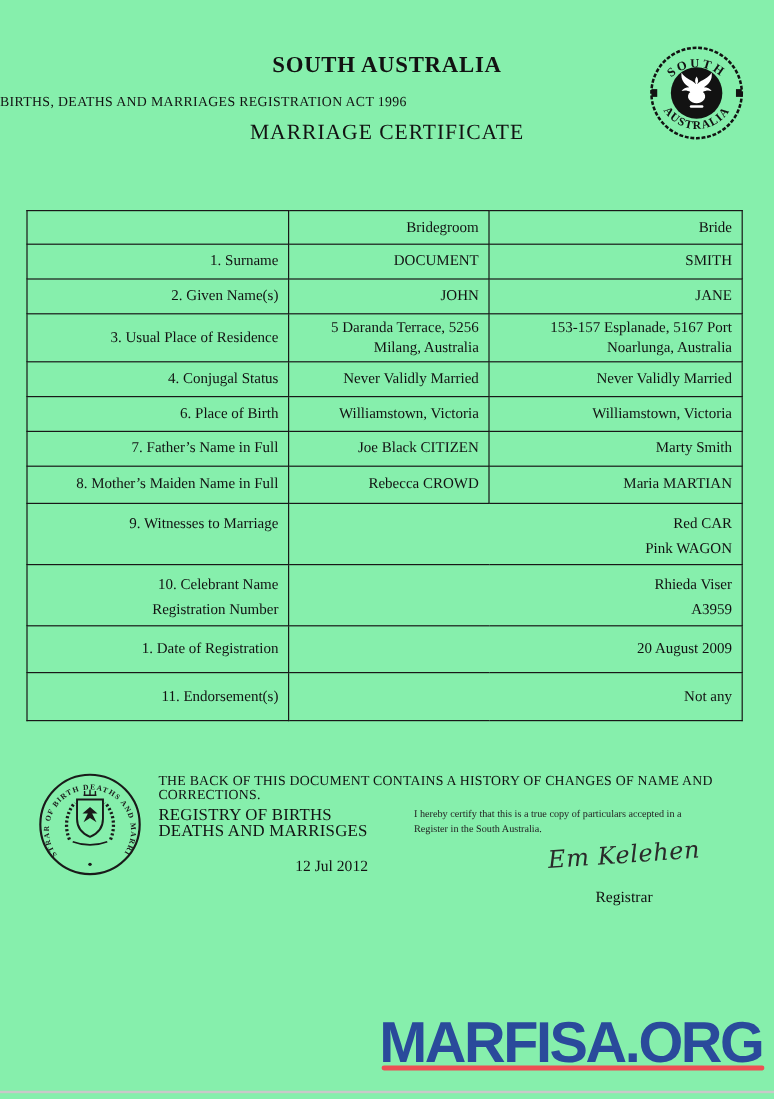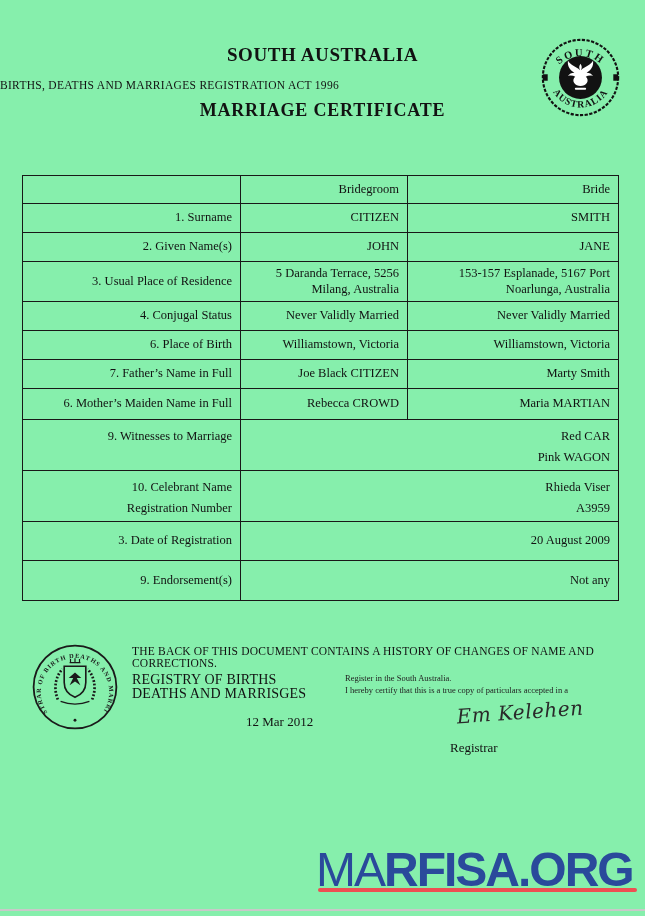--- a/index.html
+++ b/index.html
@@ -4,44 +4,44 @@
 <style>
   html,body{margin:0;padding:0;background:#ffffff;}
   .page{position:relative;width:645px;height:916px;background:#86efac;overflow:hidden;
         font-family:"Liberation Serif","DejaVu Serif",serif;color:#121212;}
   
   .region-title{position:absolute;top:44px;left:0;width:645px;text-align:center;
     font-size:19px;font-weight:bold;letter-spacing:0.6px;}
   .act-title{position:absolute;top:79px;left:0;width:645px;
     font-size:11.5px;letter-spacing:0.3px;}
   .doc-title{position:absolute;top:100px;left:0;width:645px;text-align:center;
-    font-size:18px;font-weight:bold;letter-spacing:0.8px;}
+    font-size:18px;font-weight:normal;letter-spacing:0.8px;}
   .state-seal{position:absolute;top:37px;left:540px;width:81px;height:81px;}
   
   .cert-table{position:absolute;left:22px;top:175px;width:596px;border-collapse:collapse;
     table-layout:fixed;font-size:12.5px;}
   .cert-table td{border:1.5px solid #181818;padding:2px 8px;vertical-align:middle;
     line-height:15.5px;text-align:right;}
   .cert-table tr.vtop td{vertical-align:top;padding-top:6px;line-height:21px;}
   .cert-table .ln{line-height:21px;}
   .cert-table .indent{padding-left:13px;line-height:21px;}
   
   .registrar-seal{position:absolute;left:30px;top:642px;width:90px;height:90px;}
   .back-notice{position:absolute;left:132px;top:645px;width:490px;font-size:11.5px;letter-spacing:0.2px;}
   .registry-name{position:absolute;left:132px;top:673px;font-size:14px;line-height:14px;letter-spacing:0.2px;}
   .certify{position:absolute;left:345px;top:672px;width:245px;font-size:8.5px;line-height:12px;color:#222;}
   .issue-date{position:absolute;left:246px;top:714px;font-size:13px;}
   .signature{position:absolute;left:450px;top:700px;width:140px;text-align:center;
     font-style:italic;font-size:20px;letter-spacing:0.5px;transform:rotate(-4deg);
     font-family:"DejaVu Serif",serif;color:#2a2a2a;}
-  .registrar-title{position:absolute;left:450px;top:740px;width:140px;font-size:13px;}
+  .registrar-title{position:absolute;left:450px;top:740px;width:140px;text-align:center;font-size:13px;}
   
   .watermark{position:absolute;left:316px;top:842px;font-family:"Liberation Sans","DejaVu Sans",sans-serif;
     font-size:48px;letter-spacing:-2px;white-space:nowrap;}
-  .wm-light{font-weight:400;text-align:center;}
+  .wm-light{font-weight:700;text-align:center;}
   .wm-bold{font-weight:700;}
   .wm-underline{position:absolute;left:318px;top:888px;width:319px;height:4px;border-radius:2px;}
   .bottom-edge{position:absolute;left:0;top:909px;width:645px;height:2px;background:#c9c9c9;}
   svg text{font-family:"Liberation Serif","DejaVu Serif",serif;}
 </style>
 </head>
 <body>
 
 <div class="page">
 
@@ -75,21 +75,21 @@
         <col style="width:211px">
       </colgroup>
     <tbody>
         <tr style="height:28px">
       <td></td>
       <td>Bridegroom</td>
       <td>Bride</td>
     </tr>
     <tr style="height:29px">
       <td>1. Surname</td>
-      <td>CITIZEN</td>
+      <td>DOCUMENT</td>
       <td>SMITH</td>
     </tr>
     <tr style="height:29px">
       <td>2. Given Name(s)</td>
       <td>JOHN</td>
       <td>JANE</td>
     </tr>
     <tr style="height:40px">
       <td>3. Usual Place of Residence</td>
       <td>5 Daranda Terrace, 5256 Milang, Australia</td>
@@ -104,21 +104,21 @@
       <td>6. Place of Birth</td>
       <td>Williamstown, Victoria</td>
       <td>Williamstown, Victoria</td>
     </tr>
     <tr style="height:29px">
       <td>7. Father’s Name in Full</td>
       <td>Joe Black CITIZEN</td>
       <td>Marty Smith</td>
     </tr>
     <tr style="height:31px">
-      <td>6. Mother’s Maiden Name in Full</td>
+      <td>8. Mother’s Maiden Name in Full</td>
       <td>Rebecca CROWD</td>
       <td>Maria MARTIAN</td>
     </tr>
     <tr style="height:44px" class="vtop">
       <td>9. Witnesses to Marriage</td>
       <td colspan="2">
         <div class="ln">Red CAR</div>
         <div class="ln">Pink WAGON</div>
       </td>
     </tr>
@@ -126,25 +126,25 @@
       <td>
         <div class="ln">10. Celebrant Name</div>
         <div class="indent">Registration Number</div>
       </td>
       <td colspan="2">
         <div class="ln">Rhieda Viser</div>
         <div class="ln">A3959</div>
       </td>
     </tr>
     <tr style="height:39px">
-      <td>3. Date of Registration</td>
+      <td>1. Date of Registration</td>
       <td colspan="2">20 August 2009</td>
     </tr>
     <tr style="height:40px">
-      <td>9. Endorsement(s)</td>
+      <td>11. Endorsement(s)</td>
       <td colspan="2">Not any</td>
     </tr>
   </tbody>
     </table>
 
   <svg class="registrar-seal" viewBox="0 0 100 100">
     <circle cx="50" cy="50" r="46" fill="none" stroke="#1a1a1a" stroke-width="2"></circle>
     <path id="regArc" d="M 20 79 A 38 38 0 1 1 80 79" fill="none"></path>
     <text font-size="7" font-weight="bold" letter-spacing="1.1" fill="#1a1a1a">
       <textPath href="#regArc" startOffset="50%" text-anchor="middle">REGISTRAR OF BIRTH DEATHS AND MARRIAGES</textPath>
@@ -159,24 +159,24 @@
     <path d="M34 66 Q 50 72 66 66" fill="none" stroke="#1a1a1a" stroke-width="1.5"></path>
     <circle cx="50" cy="87" r="1.6" fill="#1a1a1a"></circle>
   </svg>
 
   <div class="back-notice">THE BACK OF THIS DOCUMENT CONTAINS A HISTORY OF CHANGES OF NAME AND CORRECTIONS.</div>
   <div class="registry-name">
     <div>REGISTRY OF BIRTHS</div>
     <div>DEATHS AND MARRISGES</div>
   </div>
   <div class="certify">
+    <div>I hereby certify that this is a true copy of particulars accepted in a</div>
     <div>Register in the South Australia.</div>
-    <div>I hereby certify that this is a true copy of particulars accepted in a</div>
   </div>
-  <div class="issue-date">12 Mar 2012</div>
+  <div class="issue-date">12 Jul 2012</div>
   <div class="signature">Em Kelehen</div>
   <div class="registrar-title">Registrar</div>
 
   <div class="watermark" style="color: rgb(42, 74, 155);">
     <span class="wm-light">MA</span><span class="wm-bold">RFISA.ORG</span>
   </div>
   <div class="wm-underline" style="background: rgb(238, 79, 82);"></div>
 
   <div class="bottom-edge"></div>
 </div>

